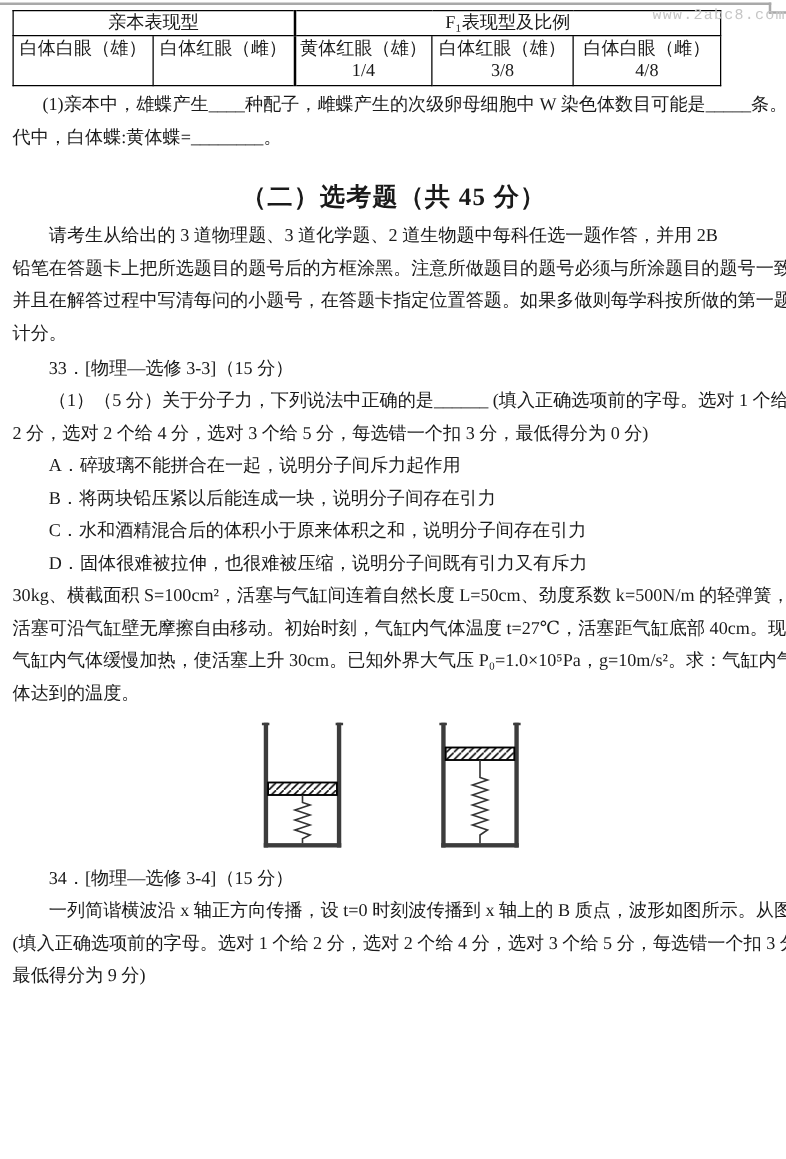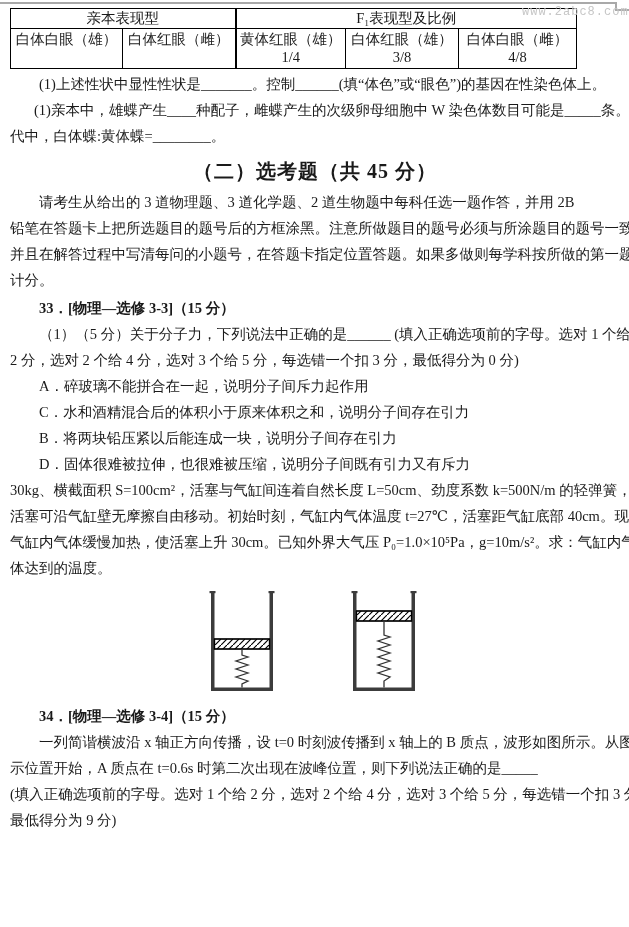--- a/index.html
+++ b/index.html
@@ -34,25 +34,25 @@
   td.f1-start { border-left: 2px solid #000 !important; }
   table.ptable { border: 1.5px solid #000; }
   .cell-ratio { line-height: 17px; }
 
   .line { line-height: 26px; white-space: nowrap; }
   .ind { text-indent: 29px; }
   .ind2 { text-indent: 24px; }
 
   .section-title {
     text-align: center; font-size: 20px; font-weight: bold;
-    line-height: 30px; margin-top: 7px; margin-bottom: 3px;
+    line-height: 30px; margin-top: 20px; margin-bottom: 3px;
     letter-spacing: 1px;
   }
 
-  .qheader { font-weight: bold; line-height: 26px; text-indent: 29px; margin-top: 2px; }
+  .qheader { font-weight: normal; line-height: 26px; text-indent: 29px; margin-top: 2px; }
 
   .diagrams { display: flex; margin: 10px 0 6px 199px; gap: 76px; height: 106px; }
   .diagrams svg { display: block; }
 
   .mt2 { margin-top: 2px; }
 </style>
 </head>
 <body>
 
 <div class="chrome-top"></div>
@@ -95,21 +95,20 @@
       </td>
       <td>
         <div>白体白眼（雌）</div>
         <div class="cell-ratio">4/8</div>
       </td>
     </tr>
   </tbody>
     </table>
 
   <div class="mt2">
-    <div class="line ind">(1)上述性状中显性性状是_______。控制______(填“体色”或“眼色”)的基因在性染色体上。</div>
     <div class="line ind2">(1)亲本中，雄蝶产生____种配子，雌蝶产生的次级卵母细胞中 W 染色体数目可能是_____条。</div>
     <div class="line">代中，白体蝶:黄体蝶=________。</div>
   </div>
 
   <div class="section-title">（二）选考题（共 45 分）</div>
 
   <div>
     <div class="line ind">请考生从给出的 3 道物理题、3 道化学题、2 道生物题中每科任选一题作答，并用 2B</div>
     <div class="line">铅笔在答题卡上把所选题目的题号后的方框涂黑。注意所做题目的题号必须与所涂题目的题号一致，</div>
     <div class="line">并且在解答过程中写清每问的小题号，在答题卡指定位置答题。如果多做则每学科按所做的第一题</div>
@@ -118,22 +117,22 @@
 
   <div class="qheader">33．[物理—选修 3-3]（15 分）</div>
 
   <div>
     <div class="line ind">（1）（5 分）关于分子力，下列说法中正确的是______ (填入正确选项前的字母。选对 1 个给</div>
     <div class="line">2 分，选对 2 个给 4 分，选对 3 个给 5 分，每选错一个扣 3 分，最低得分为 0 分)</div>
   </div>
 
   <div>
     <div class="line ind">A．碎玻璃不能拼合在一起，说明分子间斥力起作用</div>
+    <div class="line ind">B．将两块铅压紧以后能连成一块，说明分子间存在引力</div>
     <div class="line ind">C．水和酒精混合后的体积小于原来体积之和，说明分子间存在引力</div>
-    <div class="line ind">B．将两块铅压紧以后能连成一块，说明分子间存在引力</div>
     <div class="line ind">D．固体很难被拉伸，也很难被压缩，说明分子间既有引力又有斥力</div>
   </div>
 
   <div>
     <div class="line">30kg、横截面积 S=100cm²，活塞与气缸间连着自然长度 L=50cm、劲度系数 k=500N/m 的轻弹簧，</div>
     <div class="line">活塞可沿气缸壁无摩擦自由移动。初始时刻，气缸内气体温度 t=27℃，活塞距气缸底部 40cm。现对</div>
     <div class="line">气缸内气体缓慢加热，使活塞上升 30cm。已知外界大气压 P₀=1.0×10⁵Pa，g=10m/s²。求：气缸内气</div>
     <div class="line">体达到的温度。</div>
   </div>
 
@@ -167,18 +166,17 @@
       <rect x="5.5" y="20" width="55" height="10" fill="#ffffff" stroke="#000" stroke-width="1.2"></rect>
       <rect x="5.5" y="20" width="55" height="10" fill="url(#hatchR)" stroke="#000" stroke-width="1.2"></rect>
       <path d="M33,30 L33,44 L39,46 L27,50 L39,54 L27,58 L39,62 L27,66 L39,70 L27,74 L39,78 L27,82 L39,86 L33,90 L33,96.5" fill="none" stroke="#333" stroke-width="1.3"></path>
     </svg>
   </div>
 
   <div class="qheader">34．[物理—选修 3-4]（15 分）</div>
 
   <div>
     <div class="line ind">一列简谐横波沿 x 轴正方向传播，设 t=0 时刻波传播到 x 轴上的 B 质点，波形如图所示。从图</div>
-    <div class="line">示位置开始，A 质点在 t=0.6s 时第二次出现在波峰位置，则下列说法正确的是_____</div>
     <div class="line">(填入正确选项前的字母。选对 1 个给 2 分，选对 2 个给 4 分，选对 3 个给 5 分，每选错一个扣 3 分，</div>
     <div class="line">最低得分为 9 分)</div>
   </div>
 
 </div>
 
 </body></html>

